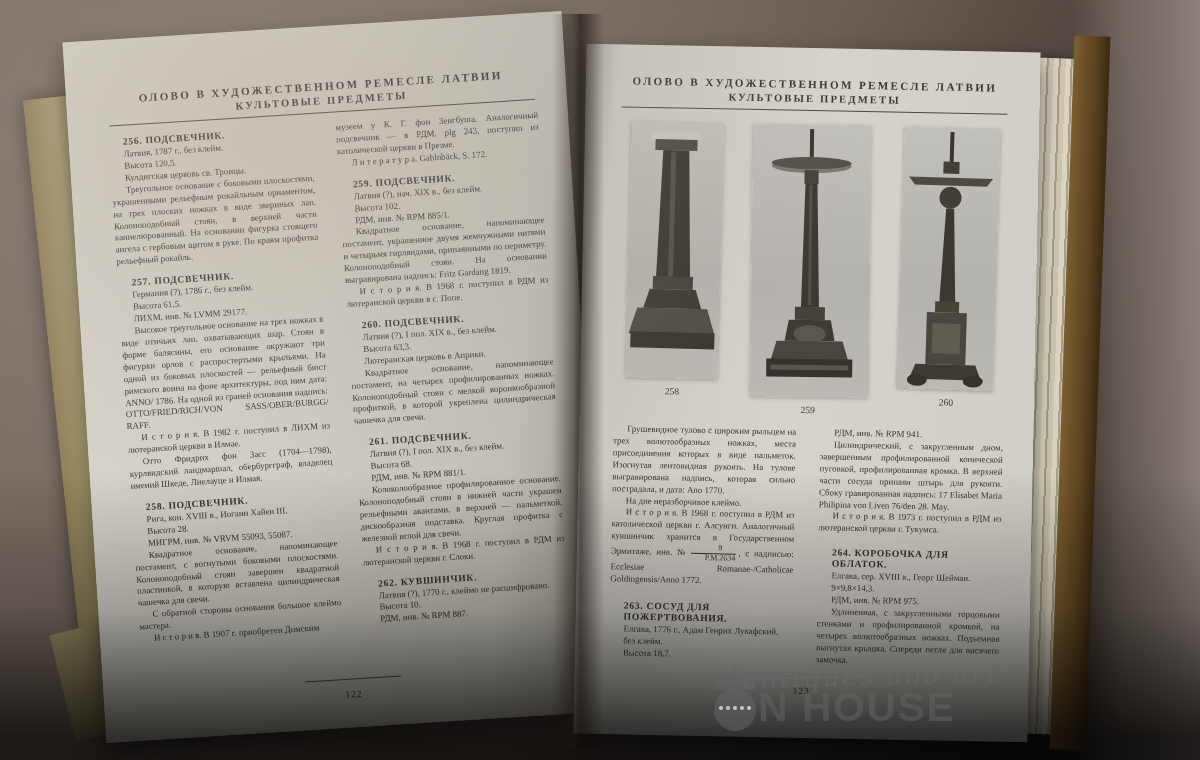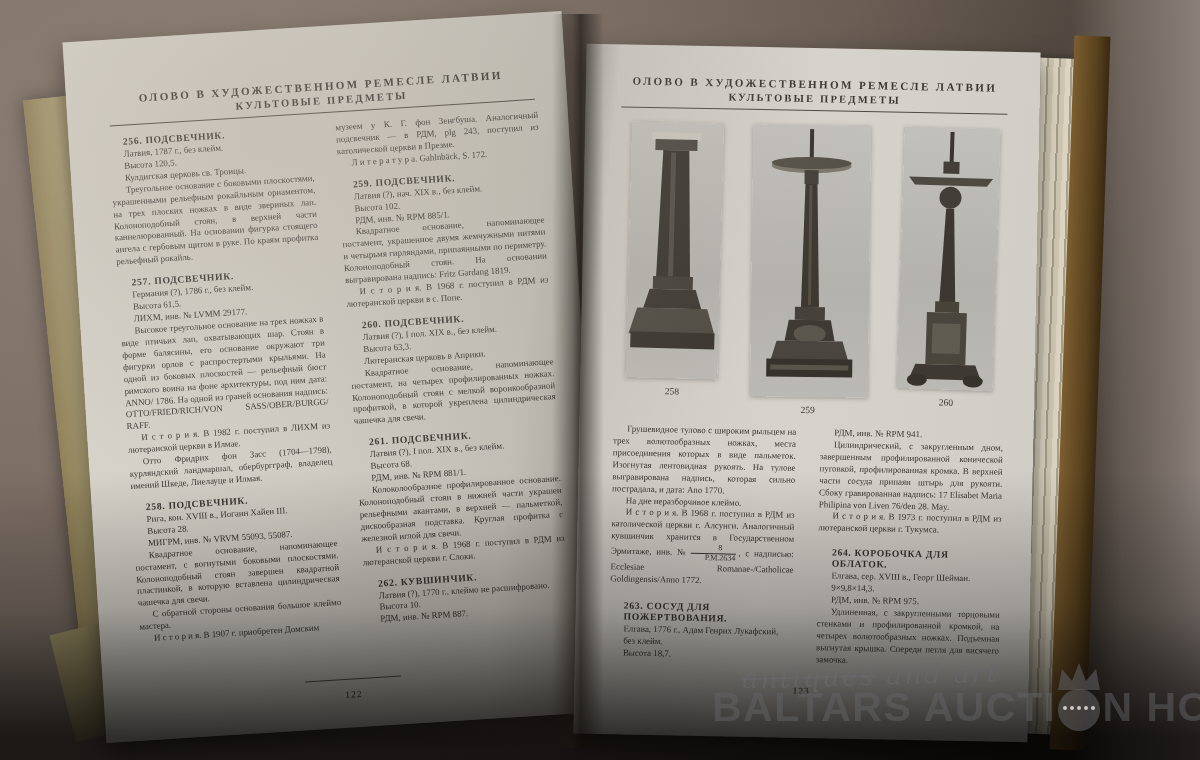--- a/index.html
+++ b/index.html
@@ -258,21 +258,20 @@
     </div>
     <div class="footer" style="bottom:40px;">
       <span class="pg-num">123</span>
     </div>
   </div>
 
   <div class="gutter"></div>
 
   <div class="wm wm-script"><span class="strike">antiques</span><span> and art</span></div>
   <div class="wm wm-main">
-    <span>BALTARS AUCTI</span>
     <span class="wm-orb">
       <svg width="54" height="30" viewBox="0 0 54 30">
         <polygon points="6,29 10,8 20,20 27,2 34,20 44,8 48,29" fill="rgba(100,100,104,0.55)"></polygon>
       </svg>
       <span class="ball"></span>
       <span class="dots">
           <i></i>
           <i></i>
           <i></i>
           <i></i>

